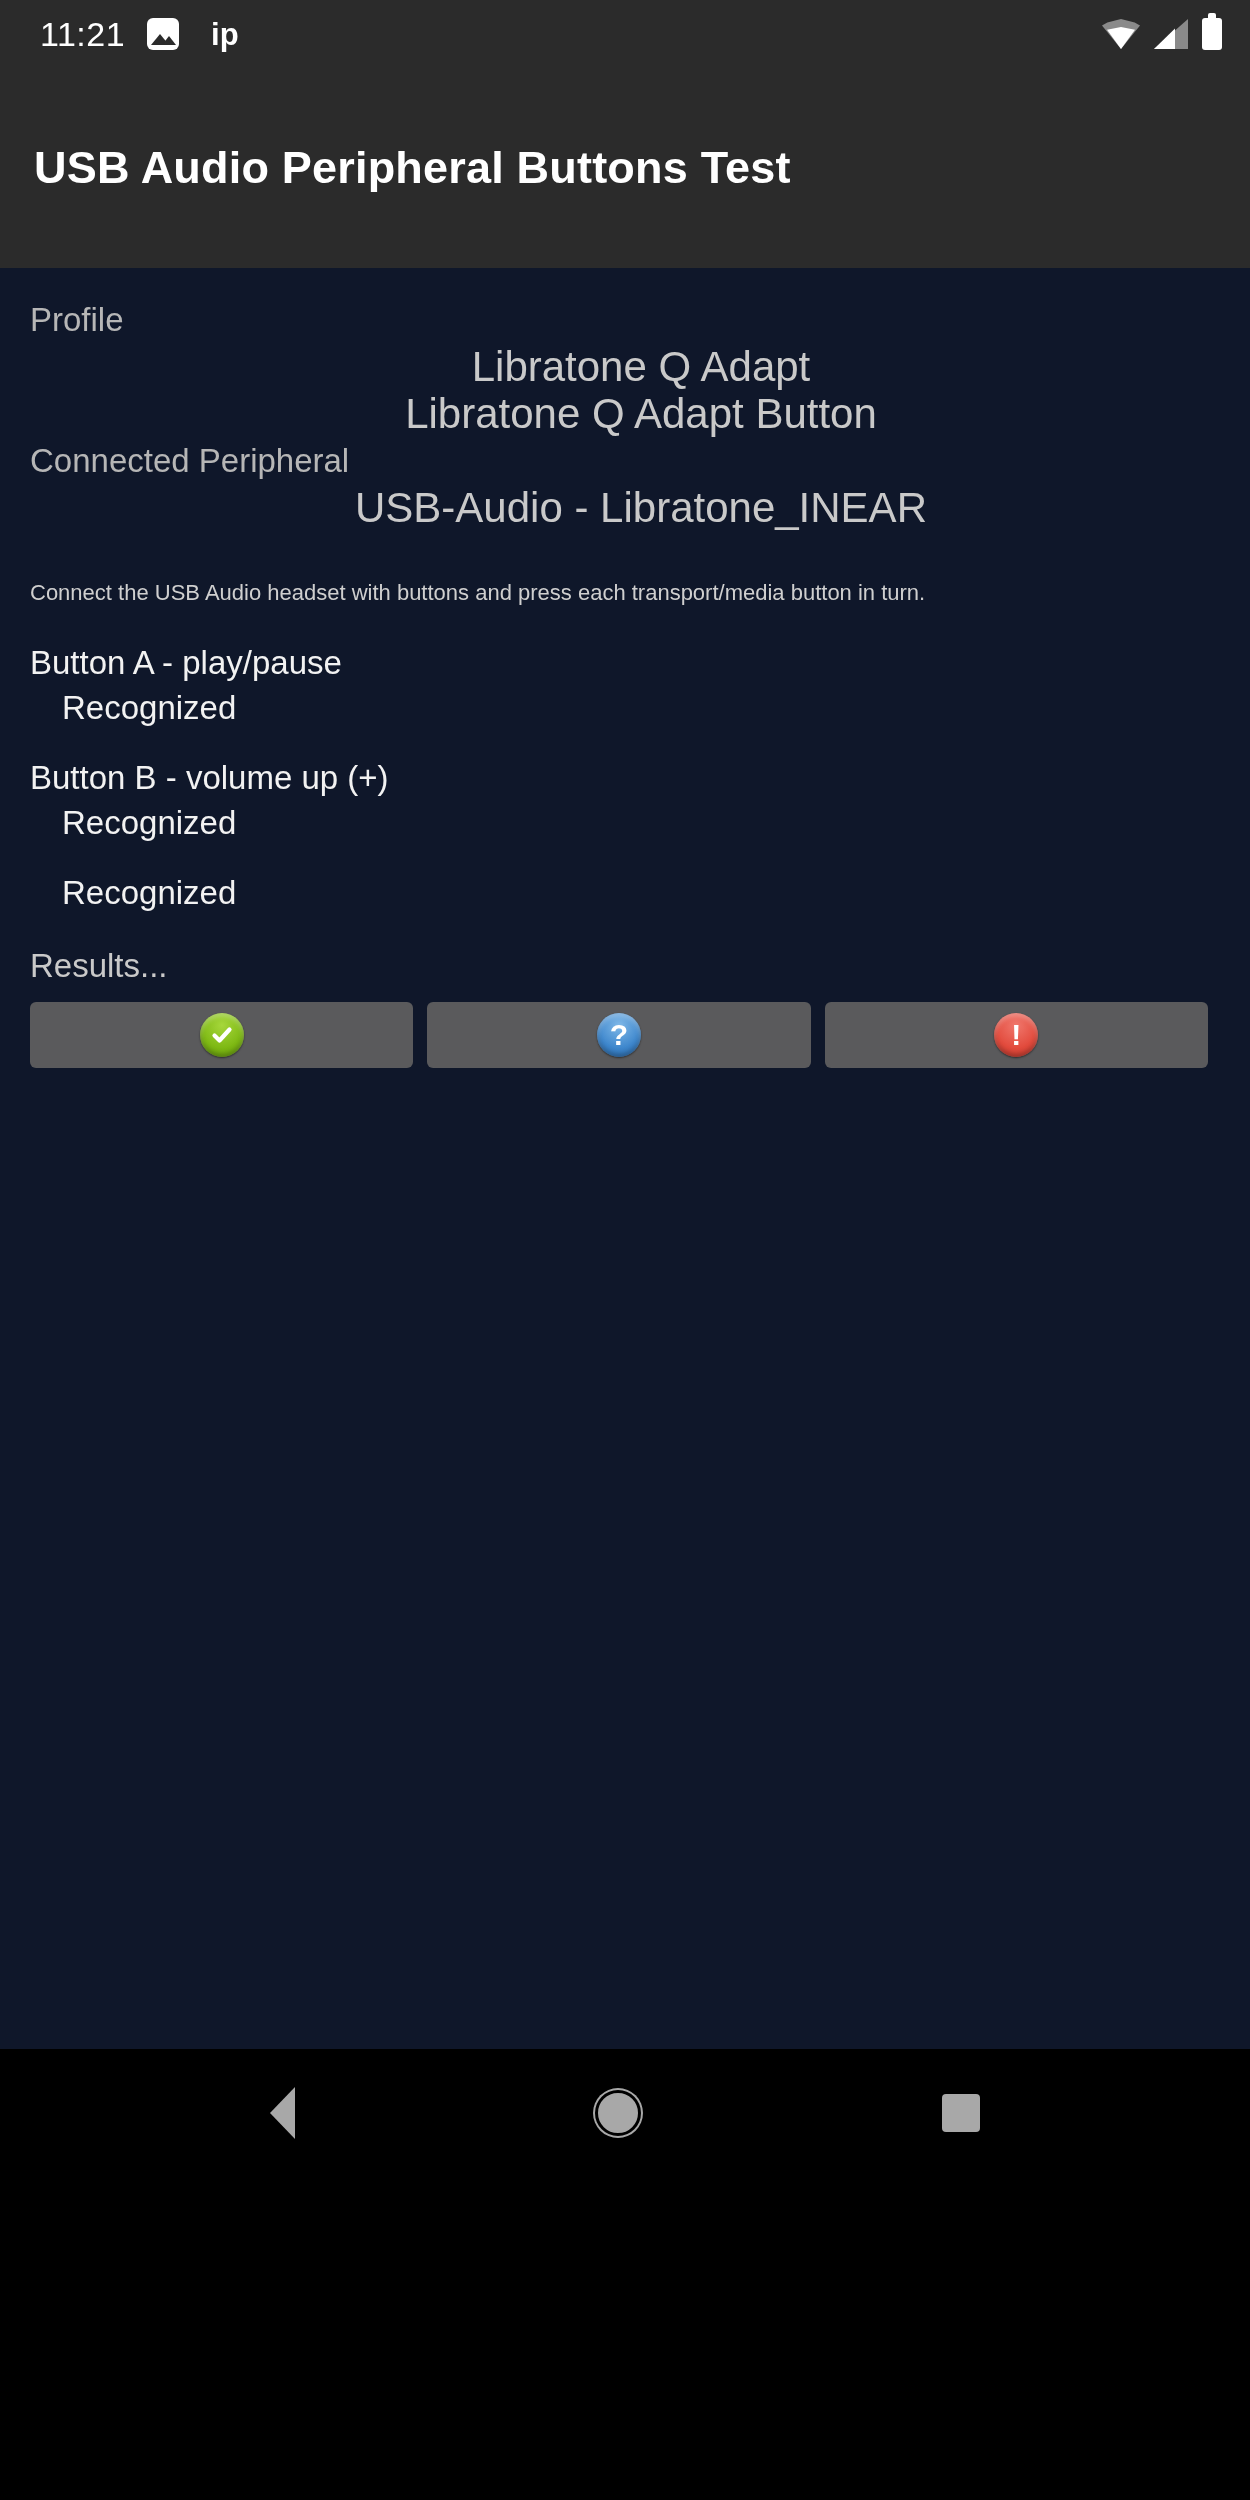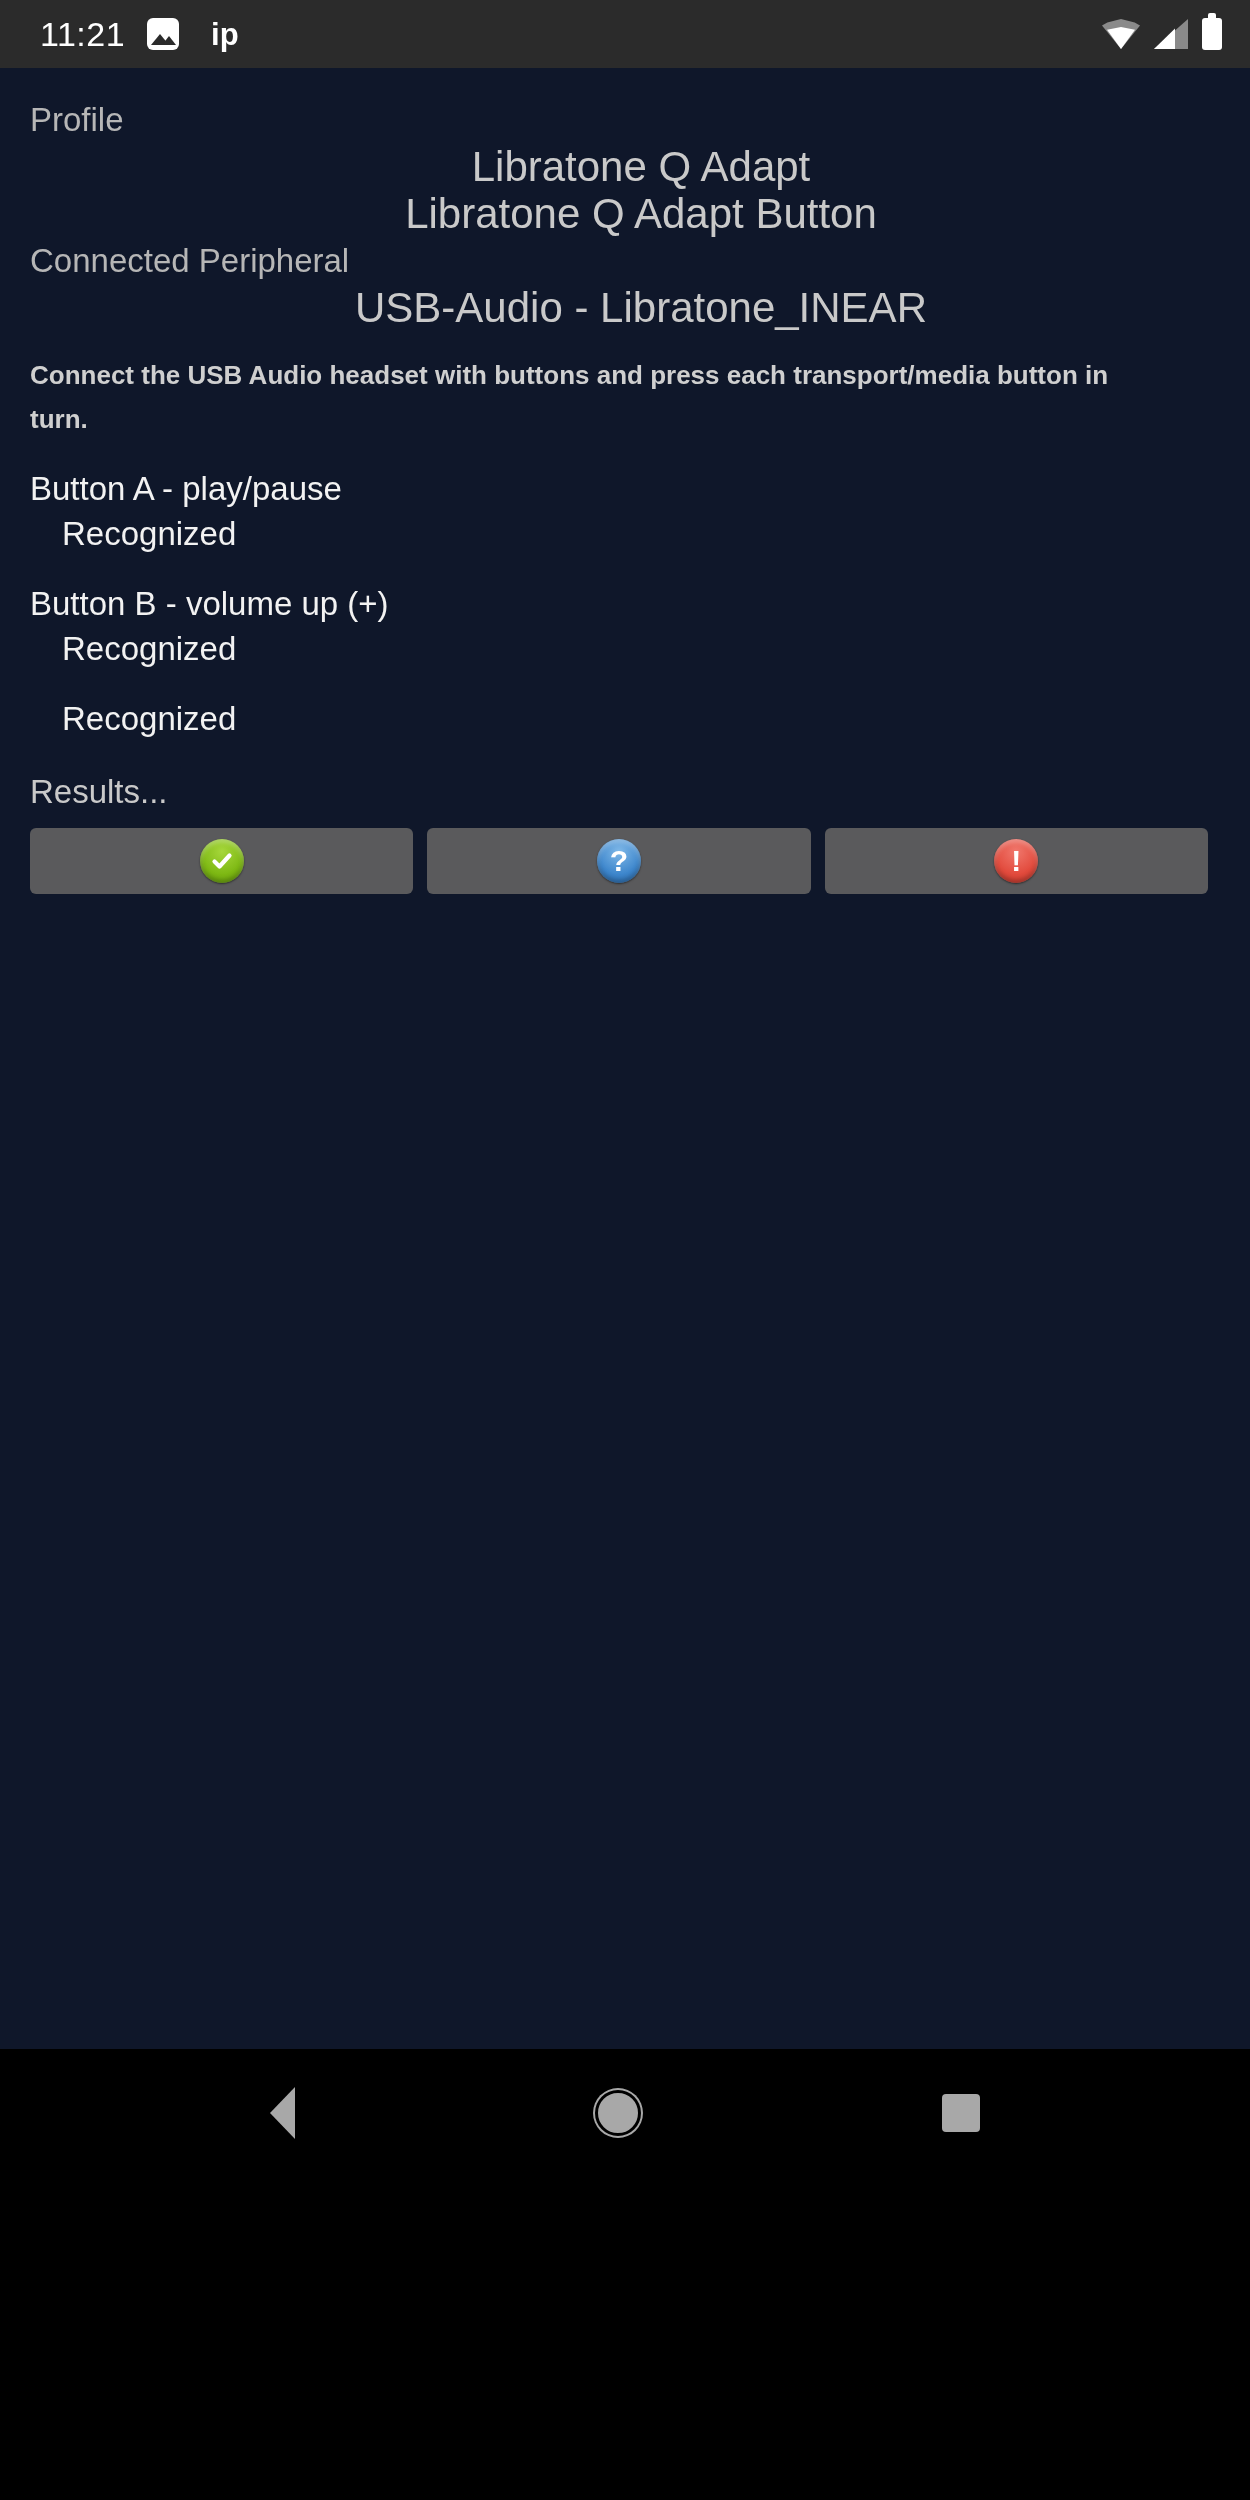--- a/index.html
+++ b/index.html
@@ -161,25 +161,24 @@
   }
   .info-value {
     color: #c9c9c9;
     font-size: 42px;
     line-height: 47px;
     padding-left: 32px;
     text-align: center;
   }
   .instructions {
     color: #cfcfcf;
-    font-size: 26px;
+    font-size: 22px;
     line-height: 44px;
-    margin-top: 22px;
+    margin-top: 40px;
     max-width: 1130px;
-    font-weight: bold;
   }
   .btn-section {
     margin-top: 25px;
   }
   .btn-title {
     color: #f2f2f2;
     font-size: 33px;
     line-height: 45px;
   }
   .btn-status {
@@ -285,20 +284,23 @@
           <span class="fill"></span>
       </span>
       <span class="icon-signal">
         <span class="bg"></span>
           <span class="fg"></span>
       </span>
       <span class="icon-battery"></span>
     </div>
   </div>
 
+  <div class="appbar">
+    <div class="app-title">USB Audio Peripheral Buttons Test</div>
+  </div>
 
   <div class="content">
 
     <div class="info-block">
       <div class="info-label">Profile</div>
       <div class="info-value">Libratone Q Adapt</div>
       <div class="info-value">Libratone Q Adapt Button</div>
       <div class="info-label">Connected Peripheral</div>
       <div class="info-value">USB-Audio - Libratone_INEAR</div>
     </div>

